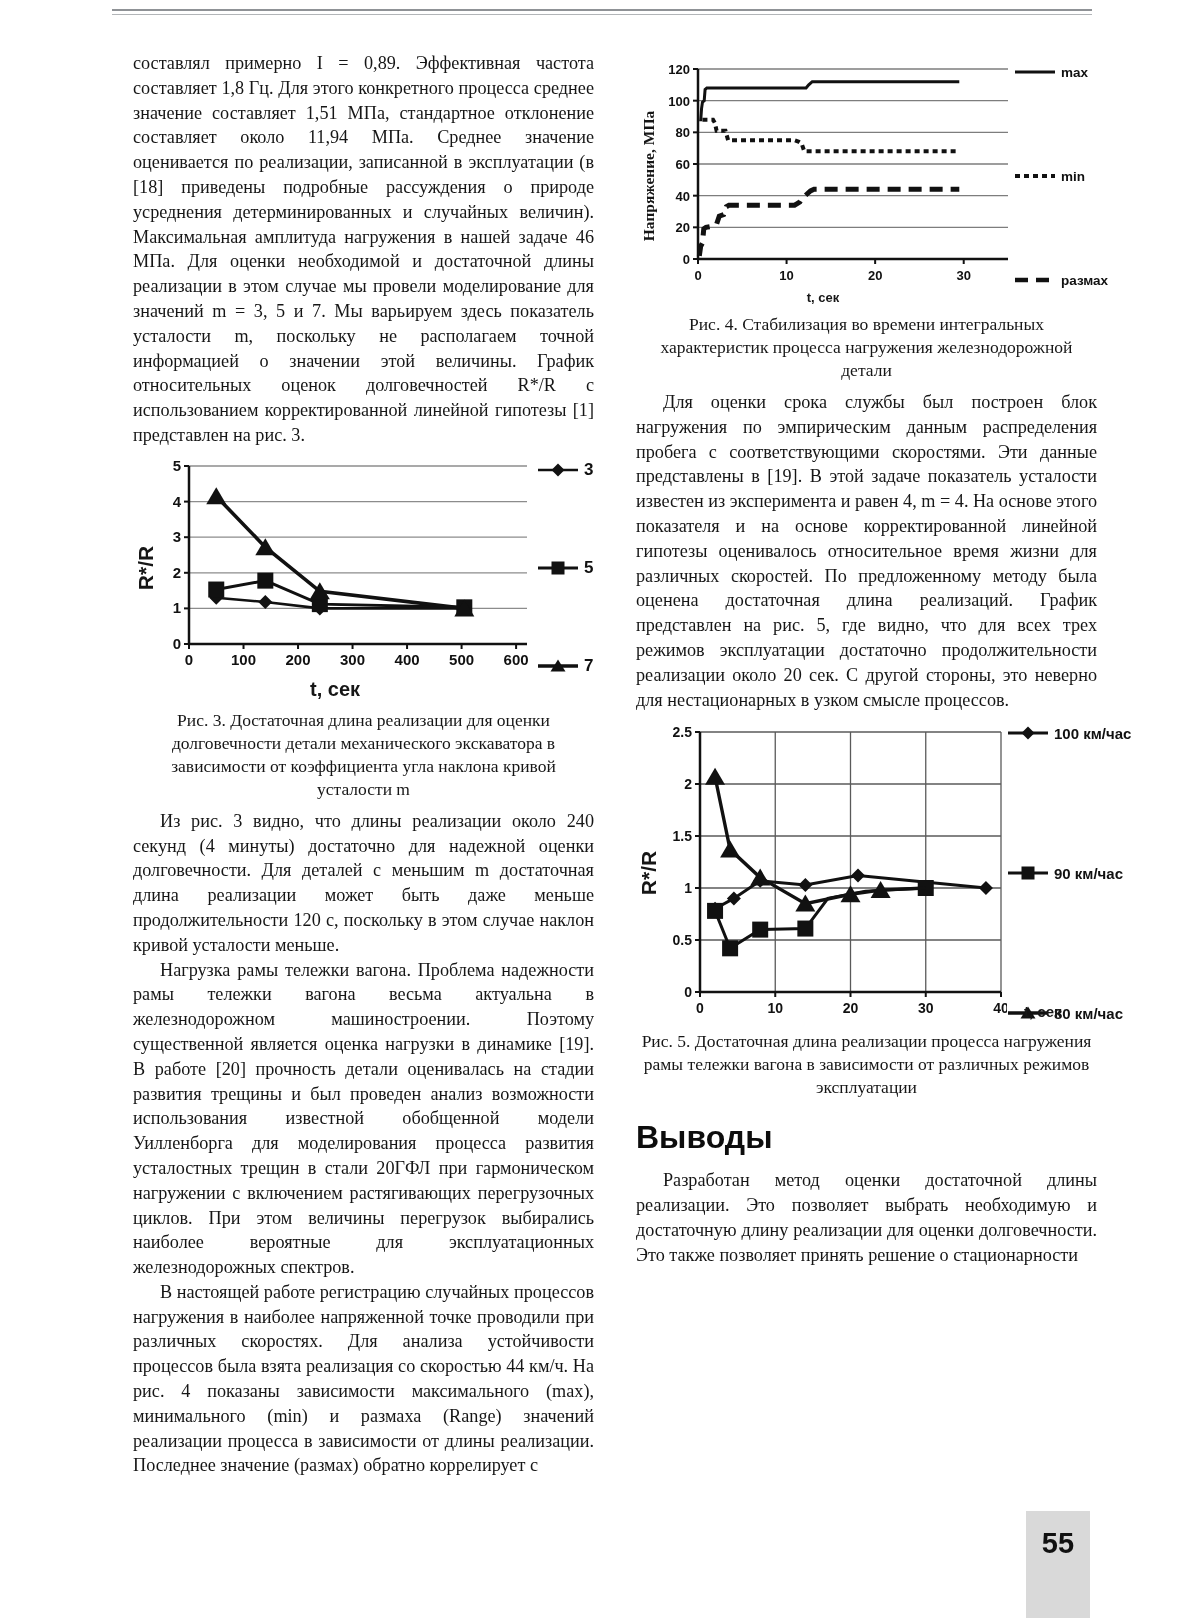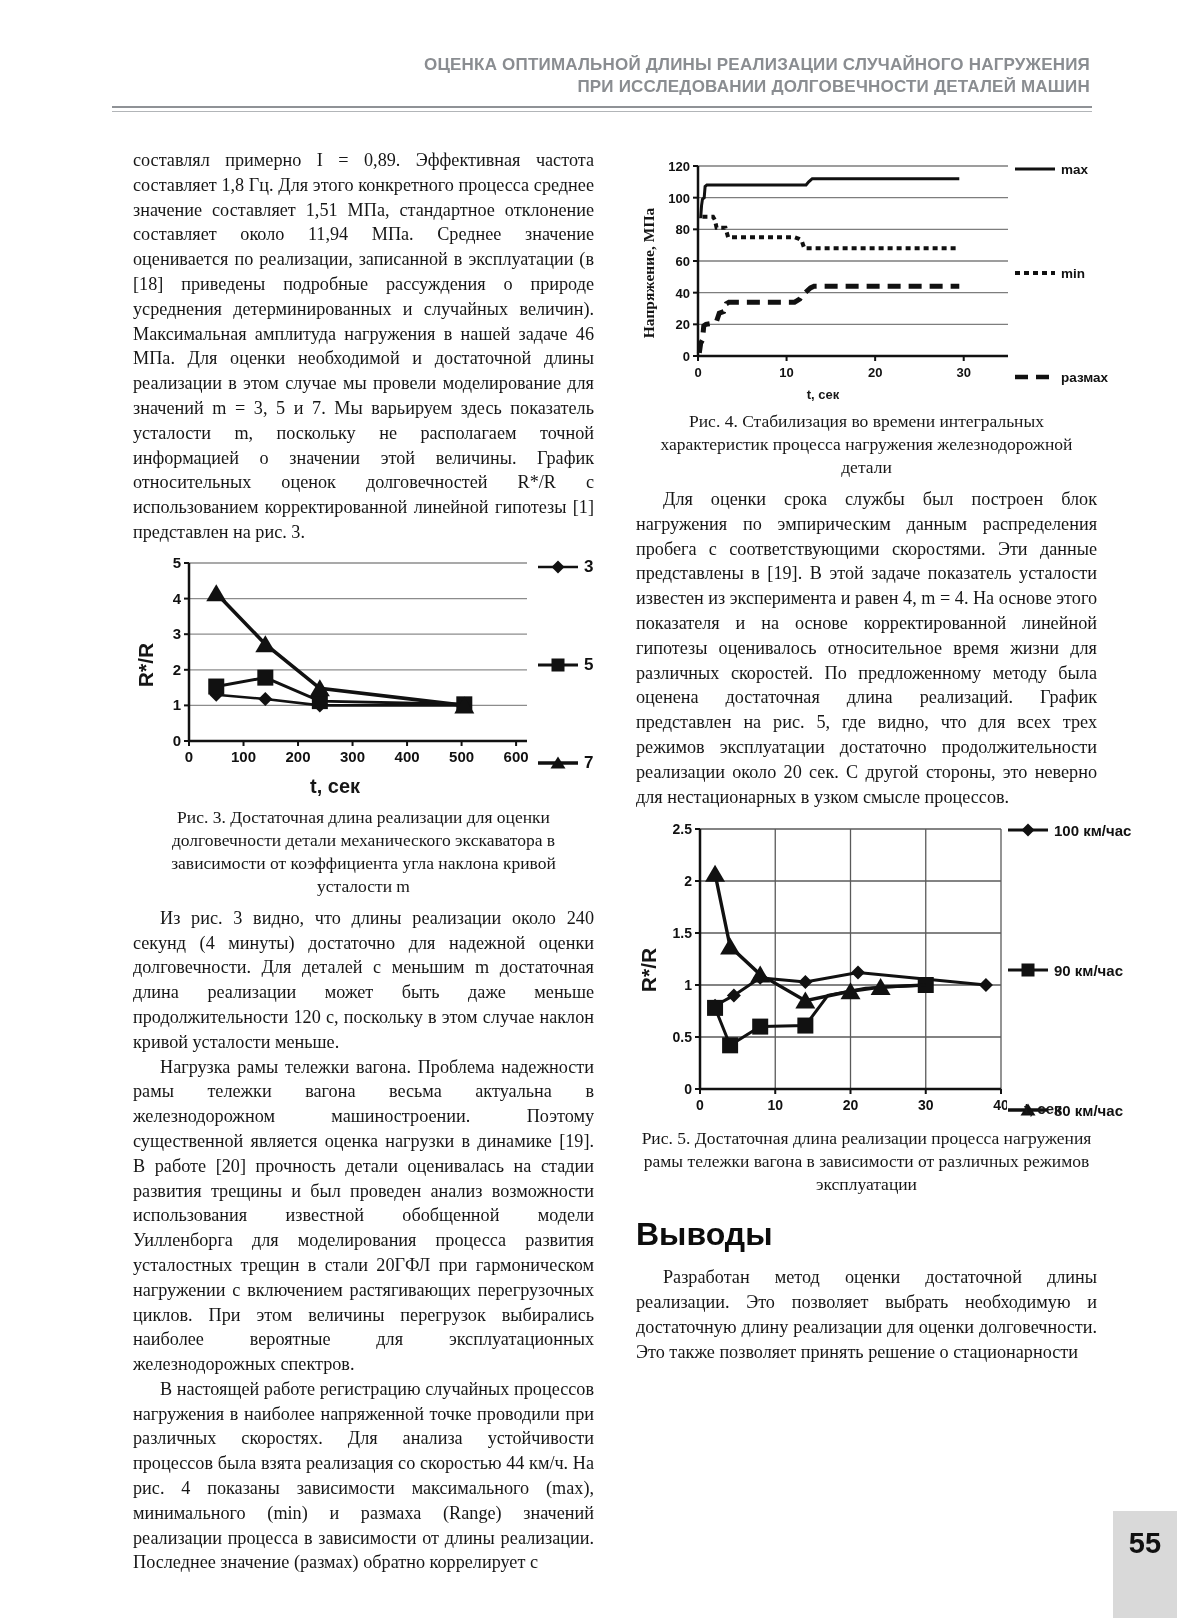--- a/index.html
+++ b/index.html
@@ -42,33 +42,29 @@
   .legend-fig3{gap:20px;}
   .legend-fig3 .legend-label{font-size:17px;}
   .legend-fig4{gap:17px;}
   .legend-fig4 .legend-label{font-size:13.5px;font-weight:bold;}
   .legend-fig5{gap:24px;}
   .legend-fig5 .legend-label{font-size:15px;}
   
   .conclusions{margin:20px 0 12px 0;font-family:"Liberation Sans",sans-serif;font-weight:bold;
                font-size:32px;color:#0d0d0d;}
   
-  .page-number-box{position:absolute;left:1113px;top:1511px;width:64px;height:107px;background:#d9d9d9;
+  .page-number-box{position:absolute;left:1026px;top:1511px;width:64px;height:107px;background:#d9d9d9;
                    text-align:center;font-family:"Liberation Sans",sans-serif;font-weight:bold;
                    font-size:29px;color:#111;padding-top:16px;box-sizing:border-box;}
 </style>
 </head>
 <body>
 
 <div class="page">
 
-  <div class="header">
-    <div>ОЦЕНКА ОПТИМАЛЬНОЙ ДЛИНЫ РЕАЛИЗАЦИИ СЛУЧАЙНОГО НАГРУЖЕНИЯ</div>
-    <div>ПРИ ИССЛЕДОВАНИИ ДОЛГОВЕЧНОСТИ ДЕТАЛЕЙ МАШИН</div>
-  </div>
   <div class="header-rule"></div>
 
   <div class="columns">
 
     <div class="col">
       <p class="body-text noindent">составлял примерно I = 0,89. Эффективная частота составляет 1,8 Гц. Для этого конкретного процесса среднее значение составляет 1,51 МПа, стандартное отклонение составляет около 11,94 МПа. Среднее значение оценивается по реализации, записанной в эксплуатации (в [18] приведены подробные рассуждения о природе усреднения детерминированных и случайных величин). Максимальная амплитуда нагружения в нашей задаче 46 МПа. Для оценки необходимой и достаточной длины реализации в этом случае мы провели моделирование для значений m = 3, 5 и 7. Мы варьируем здесь показатель усталости m, поскольку не располагаем точной информацией о значении этой величины. График относительных оценок долговечностей R*/R с использованием корректированной линейной гипотезы [1] представлен на рис. 3.</p>
 
       <figure class="fig">
         <div class="chart-row">
           <div class="ylabel yb">

